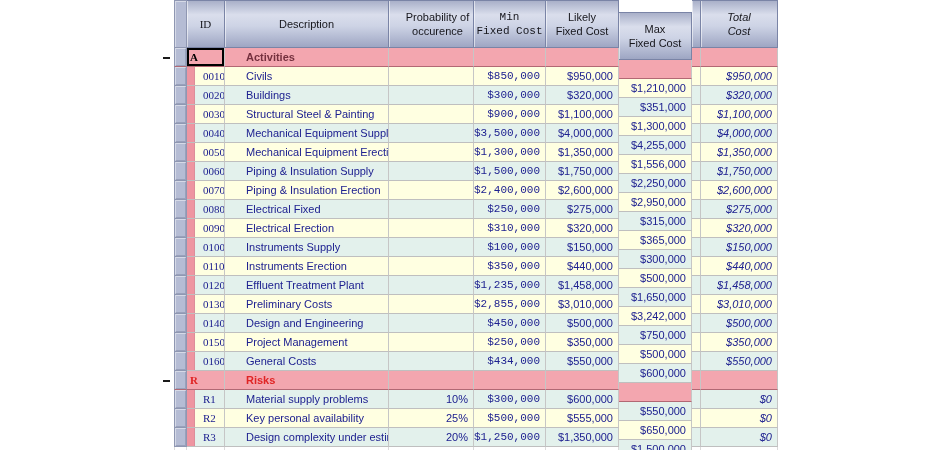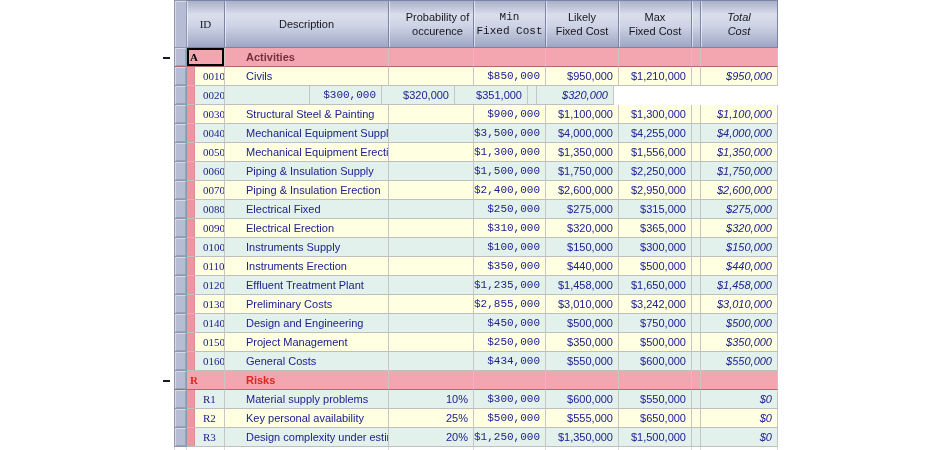--- a/index.html
+++ b/index.html
@@ -17,21 +17,21 @@
     background:#fff;
   }
   
   .c-outline{width:13px;}
   .c-gutter{width:13px;}
   .c-id{width:38px;font-family:Liberation Serif, serif;}
   .c-desc{width:164px;}
   .c-prob{width:85px;padding-left:13px;}
   .c-min{width:72px;font-family:Liberation Mono, monospace;}
   .c-likely{width:73px;}
-  .c-max{width:73px;}
+  .c-max{width:73px;margin-top:12px;}
   .c-sep{width:9px;}
   .c-total{width:77px;font-style:italic;}
 
   
   .outline-cell{background:transparent;border:none;display:flex;align-items:center;}
   .minus{display:block;width:7px;height:2px;background:#1a1a1a;margin-left:2px;}
 
   
   .gutter-cell{
     background:var(--gutter-fill);
@@ -140,20 +140,21 @@
     <div class="cell c-sep"></div>
     <div class="cell c-total num">$950,000</div>
   </div>
       <div class="row cyan child">
     <div class="cell c-outline outline-cell"></div>
     <div class="cell c-gutter gutter-cell"></div>
     <div class="cell c-id id-cell">
       <span class="indent"></span>
       <span class="id-text">0020</span>
     </div>
+    <div class="cell c-desc desc-cell">Buildings</div>
     <div class="cell c-prob num"></div>
     <div class="cell c-min num">$300,000</div>
     <div class="cell c-likely num">$320,000</div>
     <div class="cell c-max num">$351,000</div>
     <div class="cell c-sep"></div>
     <div class="cell c-total num">$320,000</div>
   </div>
       <div class="row cream child">
     <div class="cell c-outline outline-cell"></div>
     <div class="cell c-gutter gutter-cell"></div>

